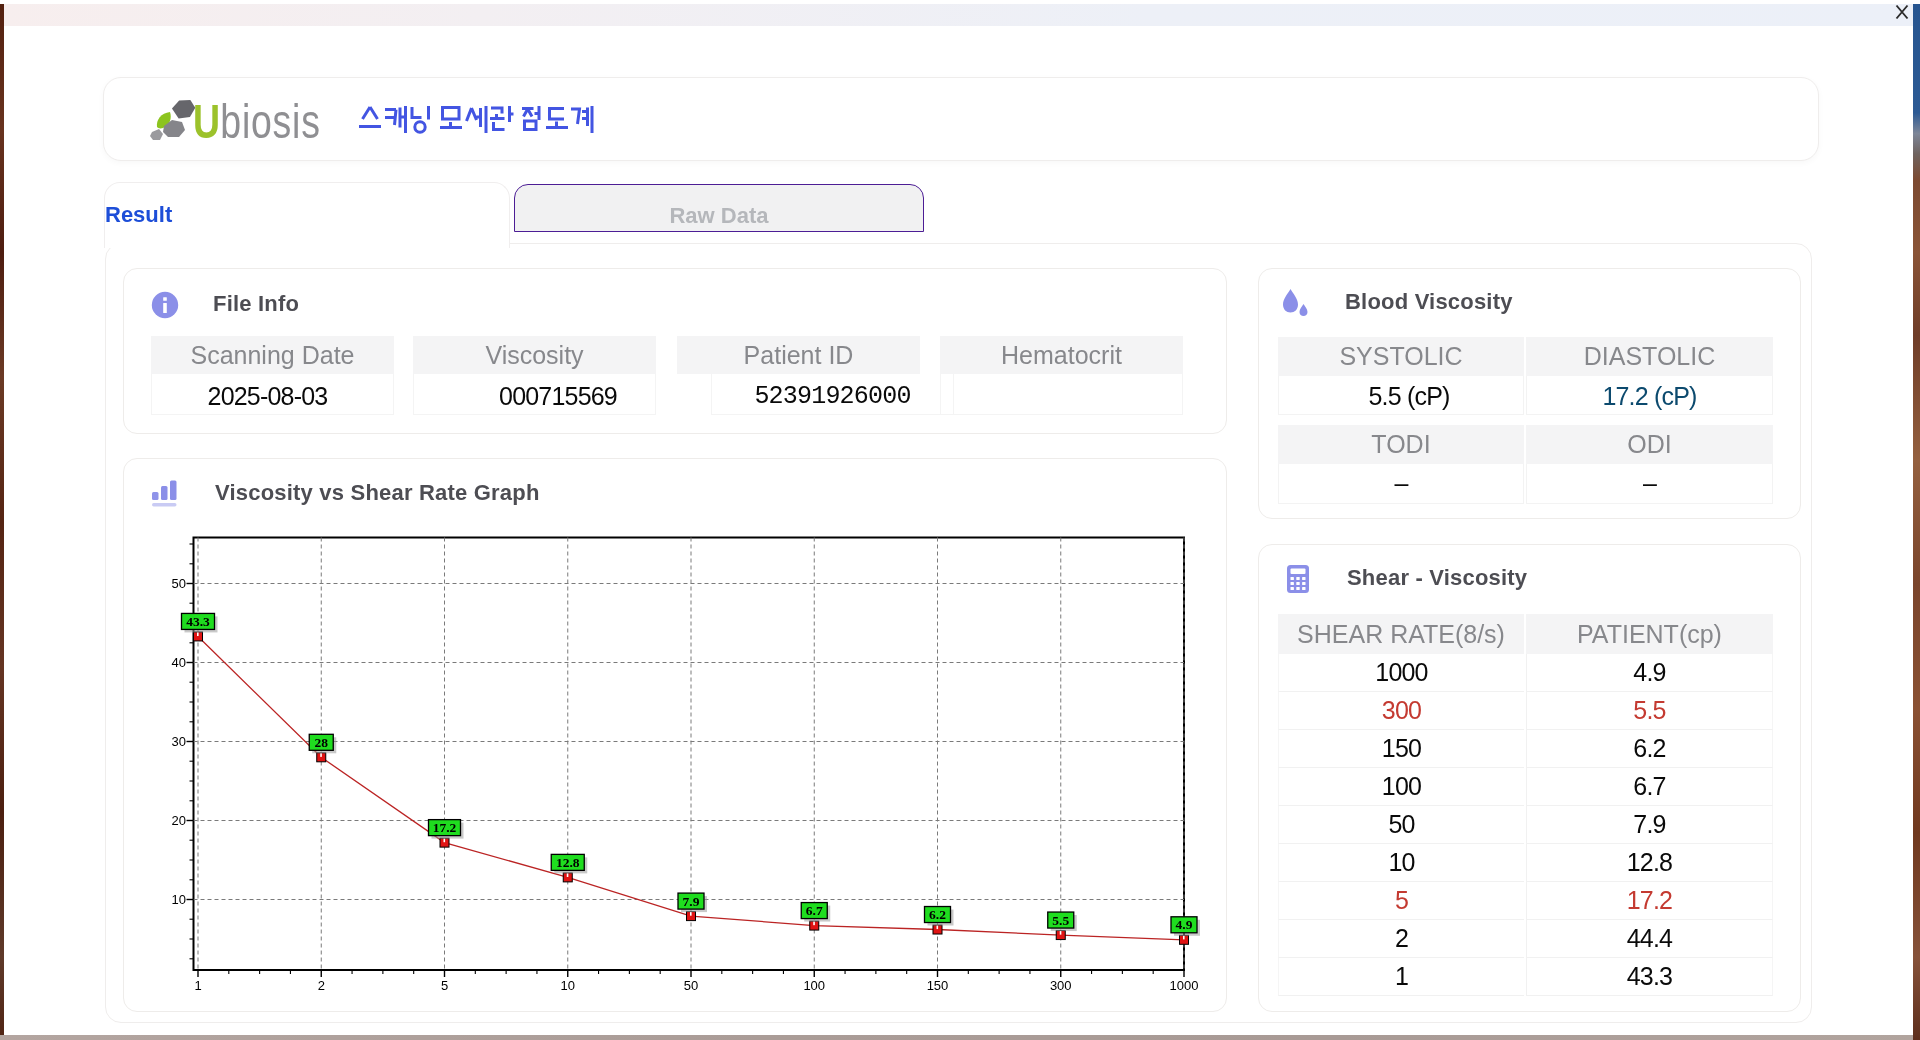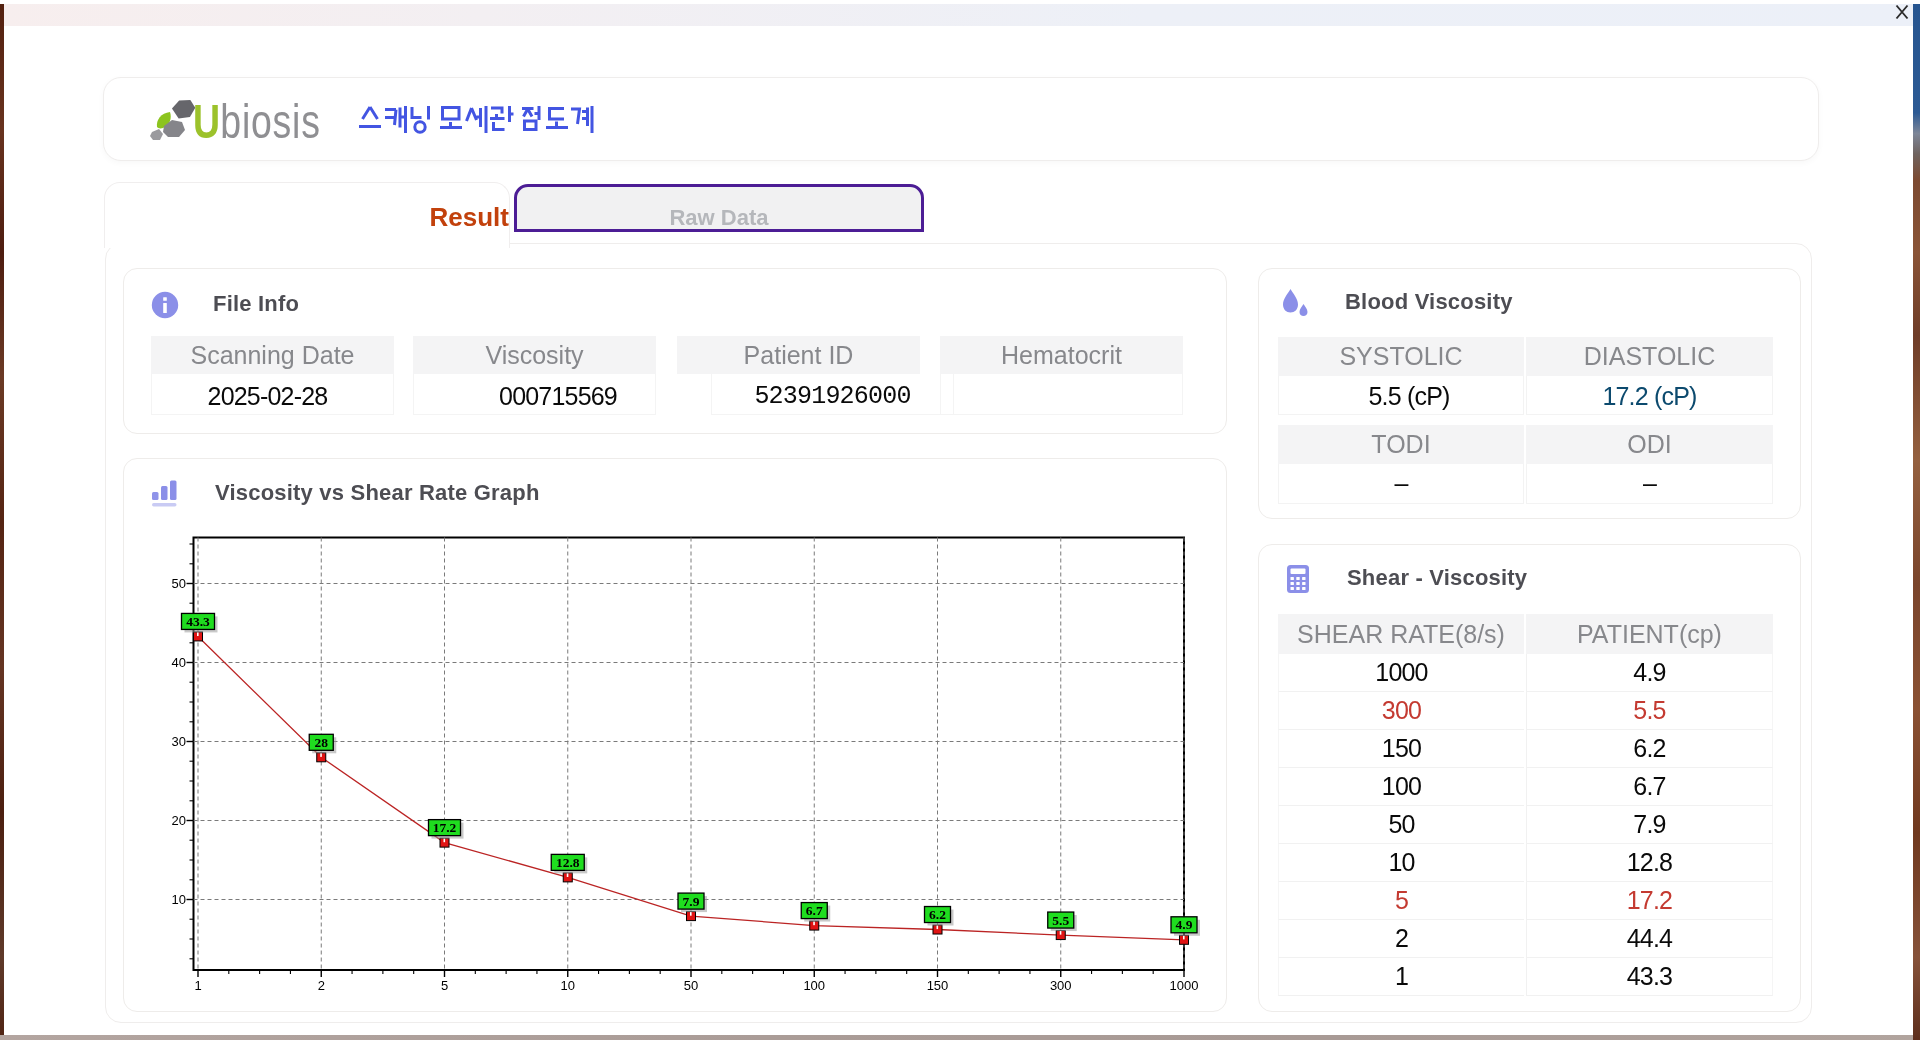--- a/index.html
+++ b/index.html
@@ -12,23 +12,23 @@
     background:linear-gradient(180deg,#53200f 0%,#68331f 12%,#4e1d10 24%,#6b3a25 36%,#552413 50%,#653523 64%,#4c1f10 78%,#5f3a2a 92%,#502413 100%); }
   .rightstrip { position:absolute; left:1913px; top:4px; width:7px; height:1036px;
     background:linear-gradient(180deg,#265590 0%,#2c5a94 10.5%,#7d8698 12.5%,#6f635f 14.5%,#7c4a31 17%,#8a5437 24%,#6f3d28 32%,#94603f 44%,#7a452c 56%,#8a5133 68%,#70391f 80%,#86523a 92%,#5d2e1c 100%); }
   .bottombar { position:absolute; left:0; top:1035px; width:1913px; height:5px;
     background:linear-gradient(90deg,#b3a5a0 0%,#aa9c97 40%,#a89a95 70%,#b1a49e 100%); }
   .card { position:absolute; background:#fff; border:1px solid #efedec; border-radius:16px; }
   .hdrcard { left:103px; top:77px; width:1716px; height:84px; border-radius:18px;
     box-shadow:0 2px 6px rgba(0,0,0,0.03); }
   .tab1 { position:absolute; left:104px; top:182px; width:406px; height:66px; background:#fff;
     border:1px solid #f0eeee; border-bottom:none; border-radius:16px 16px 0 0; z-index:3; }
-  .tab1 .txt { text-align:right; margin-top:19px; font-size:26px; font-weight:bold; color:#c2410c; }
+  .tab1 .txt { text-align:left; margin-top:19px; font-size:22px; font-weight:bold; color:#1d4ed8; }
   .tab2 { position:absolute; left:514px; top:184px; width:410px; height:48px; background:#f1f1f2;
-    border:3px solid #4c1d95; border-radius:14px 14px 0 0; z-index:1; }
+    border:1px solid #4c1d95; border-radius:14px 14px 0 0; z-index:1; }
   .tab2 .txt { text-align:center; margin-top:18px; font-size:22px; font-weight:bold; color:#b5b7bb; }
   .panel { position:absolute; left:105px; top:243px; width:1707px; height:780px; background:#fff;
     border:1px solid #efedec; border-radius:16px; z-index:2; }
   .icard { position:absolute; background:#fff; border:1px solid #eeecea; border-radius:14px; z-index:4; }
   .c-file  { left:123px; top:268px; width:1104px; height:166px; }
   .c-graph { left:123px; top:458px; width:1104px; height:554px; }
   .c-bv    { left:1258px; top:268px; width:543px; height:251px; }
   .c-shear { left:1258px; top:544px; width:543px; height:468px; }
   .ctitle { position:absolute; font-size:22px; font-weight:bold; color:#4d4d53; letter-spacing:0.2px;margin-left:24px; }
   .gray-hd { background:#f4f4f5; color:#87888c; font-size:25px; display:flex; align-items:center; justify-content:center; position:absolute; }
@@ -109,21 +109,21 @@
 <div style="position:absolute;left:151px;top:291px;width:28px;height:28px;z-index:5;">
   <svg width="28" height="28" viewBox="0 0 28 28">
       <circle cx="14" cy="14" r="13.2" fill="#8b8fe8"></circle>
   <rect x="12.2" y="6.2" width="3.6" height="3.6" rx="0.5" fill="#fff"></rect>
   <rect x="12.2" y="12" width="3.6" height="10" rx="0.5" fill="#fff"></rect>
     </svg>
 </div>
 <div class="ctitle" style="left:189px;top:291px;z-index:5;">File Info</div>
 
 <div class="gray-hd" style="left:151px;top:336px;width:243px;height:38px;z-index:5;">Scanning Date</div>
-<div class="val" style="left:151px;top:374px;width:243px;height:41px;z-index:5;border:1px solid #f4f4f4;border-top:none;padding-top:5px;padding-right:10px;">2025-02-28</div>
+<div class="val" style="left:151px;top:374px;width:243px;height:41px;z-index:5;border:1px solid #f4f4f4;border-top:none;padding-top:5px;padding-right:10px;">2025-08-03</div>
 <div class="gray-hd" style="left:413px;top:336px;width:243px;height:38px;z-index:5;">Viscosity</div>
 <div class="val" style="left:413px;top:374px;width:243px;height:41px;z-index:5;border:1px solid #f4f4f4;border-top:none;padding-top:5px;padding-left:47px;">000715569</div>
 <div class="gray-hd" style="left:677px;top:336px;width:243px;height:38px;z-index:5;">Patient ID</div>
 <div class="val" style="left:711px;top:374px;width:243px;height:41px;z-index:5;border:1px solid #f4f4f4;border-top:none;padding-top:5px;font-family:Liberation Mono, monospace;">52391926000</div>
 <div class="gray-hd" style="left:940px;top:336px;width:243px;height:38px;z-index:5;">Hematocrit</div>
 <div class="val" style="left:940px;top:374px;width:243px;height:41px;z-index:5;border:1px solid #f4f4f4;border-top:none;"></div>
 
 <div class="icard c-graph"></div>
 <div style="position:absolute;left:150px;top:479px;width:30px;height:30px;z-index:5;">
   <svg width="30" height="30" viewBox="0 0 30 30">

